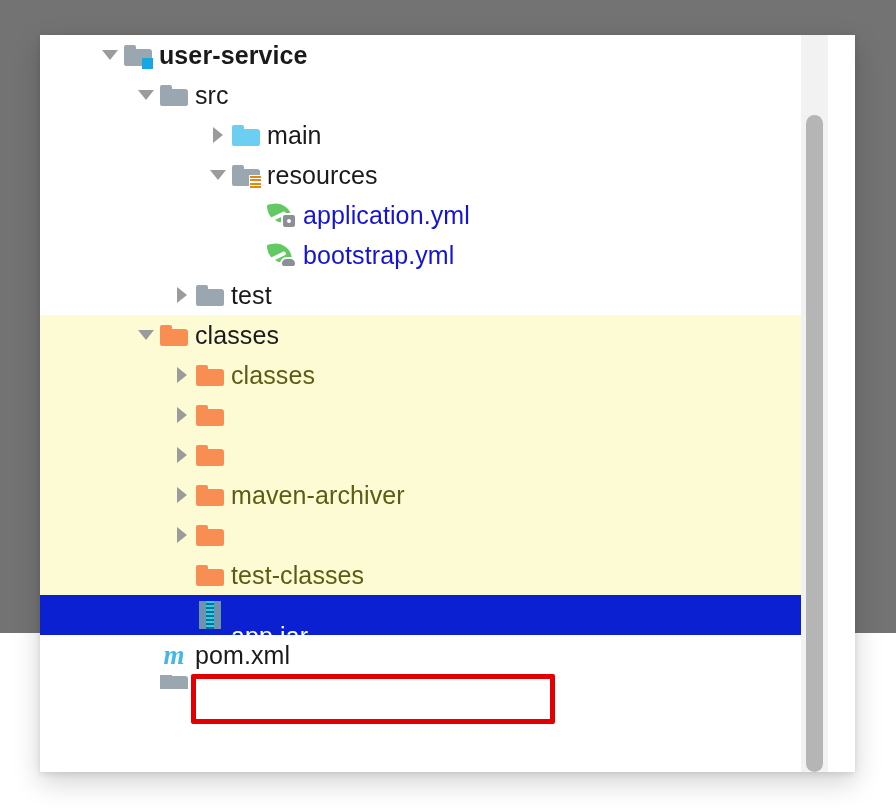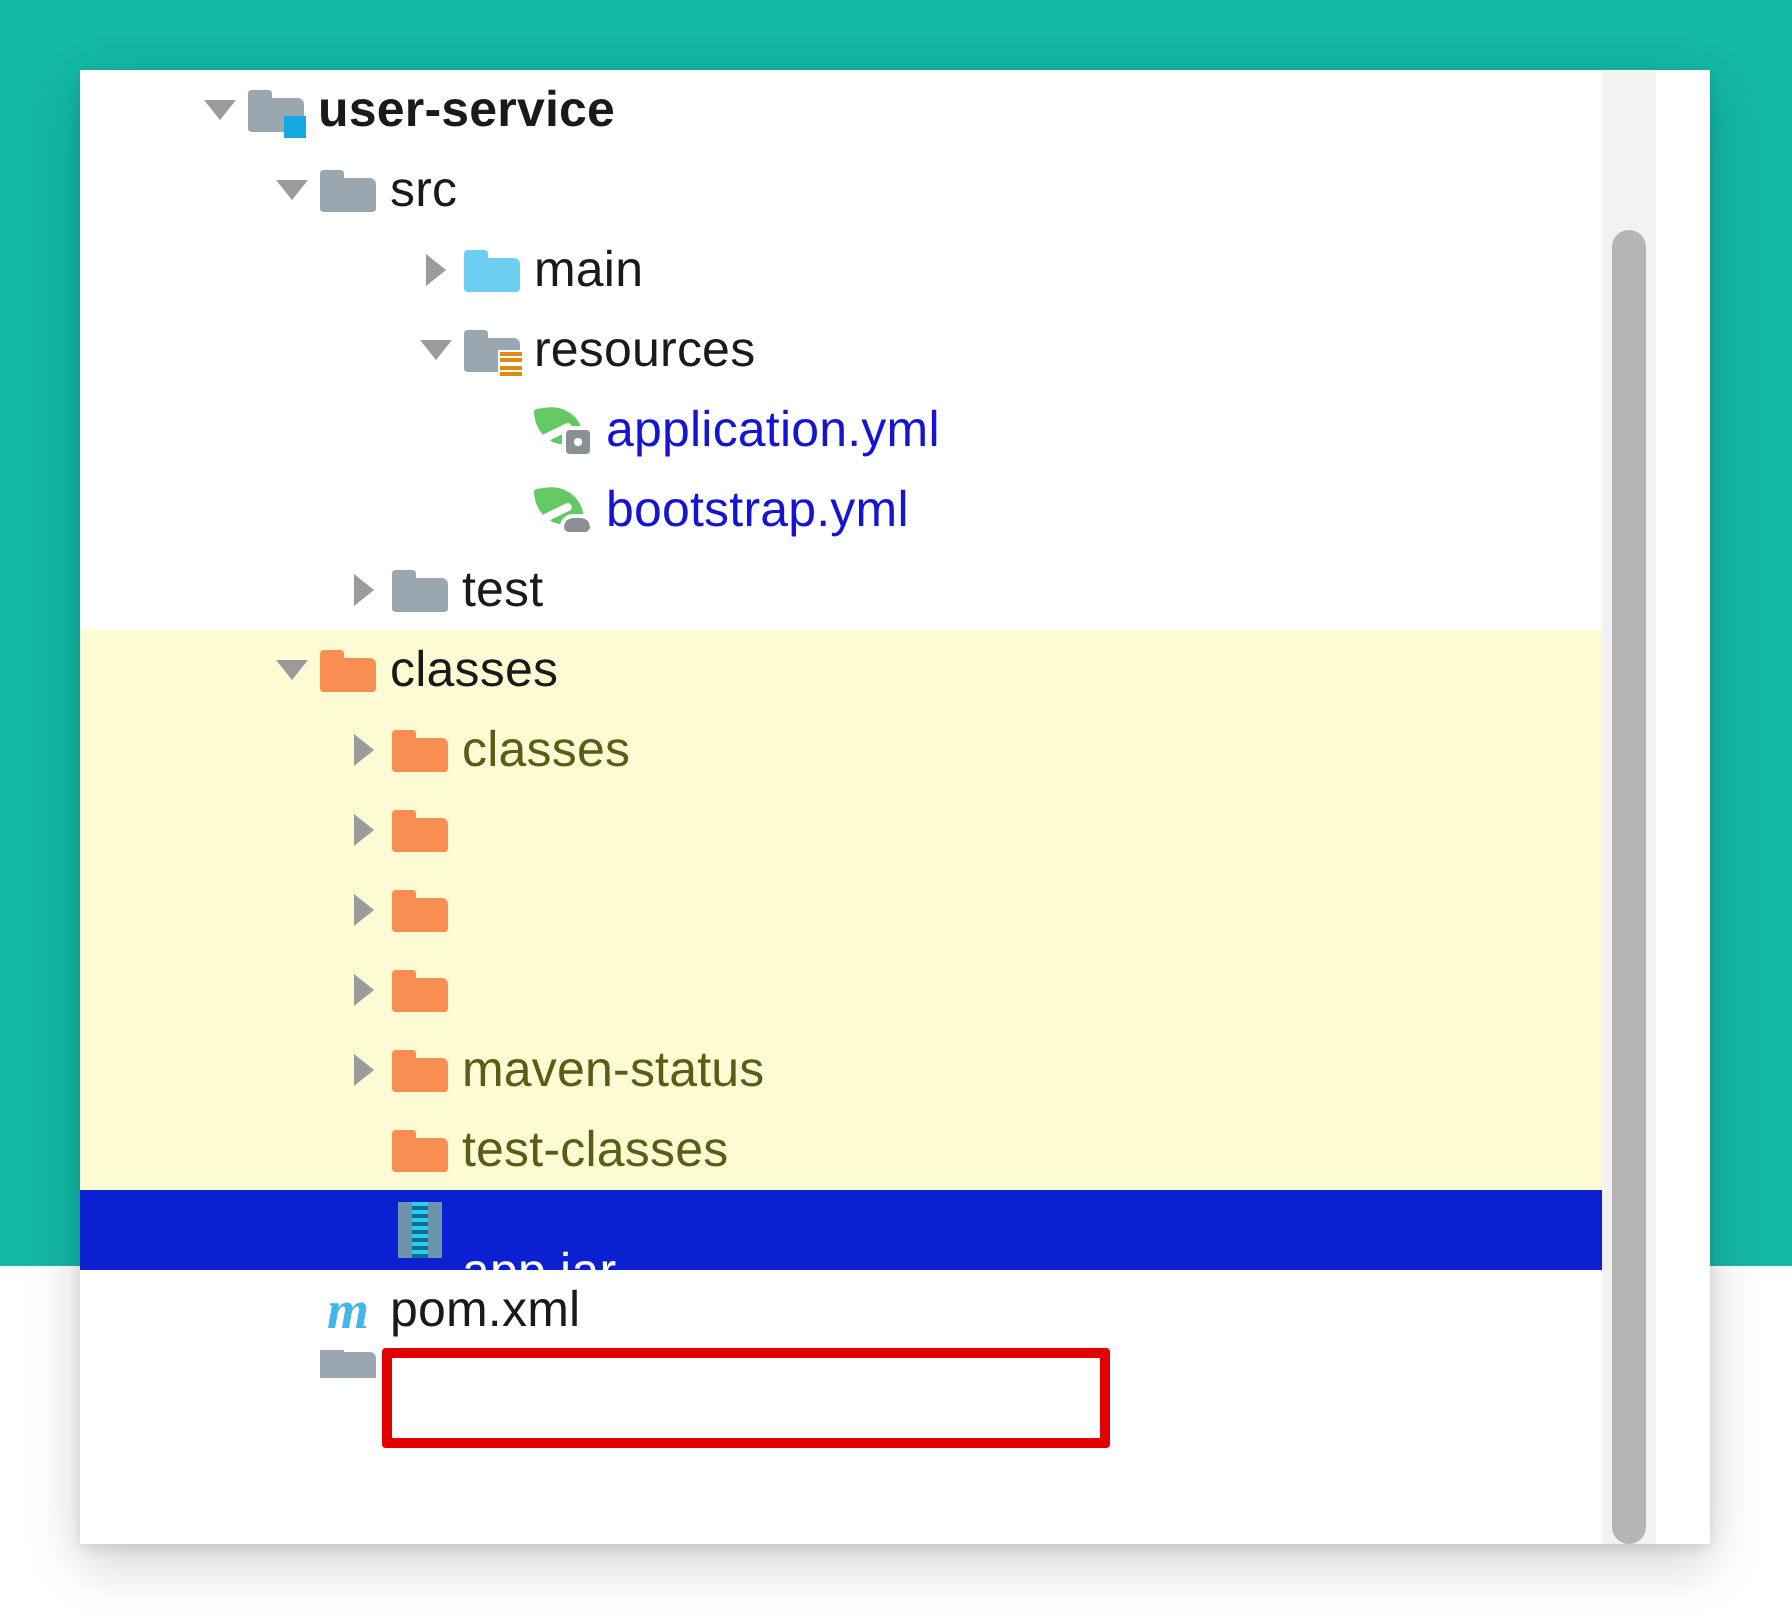--- a/index.html
+++ b/index.html
@@ -6,21 +6,21 @@
   html, body {
     margin: 0; padding: 0;
     width: 896px; height: 812px;
     background: #ffffff;
     font-family: "Liberation Sans", sans-serif;
     overflow: hidden;
   }
   #stage {
     position: relative;
     width: 896px; height: 633px;
-    background: #14b8a6;
+    background: #737373;
   }
   
   #panel {
     position: absolute;
     left: 40px; top: 35px;
     width: 815px; height: 737px;
     background: #ffffff;
     overflow: hidden;
     box-shadow: 0 10px 26px rgba(0,0,0,0.18), 0 2px 6px rgba(0,0,0,0.10);
   }
@@ -397,33 +397,33 @@
           <span style="display: inline-block; flex: 0 0 129px;"></span>
           <span class="twisty">
             <span class="tw-right"></span>
           </span>
           <span class="icon">
             <span class="folder orange">
               <span class="tab"></span>
               <span class="body"></span>
             </span>
           </span>
-        </div>
-        <div class="row yellow">
-          <span style="display: inline-block; flex: 0 0 129px;"></span>
-          <span class="twisty">
-            <span class="tw-right"></span>
-          </span>
-          <span class="icon">
-            <span class="folder orange">
-              <span class="tab"></span>
-              <span class="body"></span>
-            </span>
-          </span>
-          <span class="label olive">maven-status</span>
+          <span class="label olive">maven-archiver</span>
+        </div>
+        <div class="row yellow">
+          <span style="display: inline-block; flex: 0 0 129px;"></span>
+          <span class="twisty">
+            <span class="tw-right"></span>
+          </span>
+          <span class="icon">
+            <span class="folder orange">
+              <span class="tab"></span>
+              <span class="body"></span>
+            </span>
+          </span>
         </div>
         <div class="row yellow">
           <span style="display: inline-block; flex: 0 0 129px;"></span>
           <span class="twisty"></span>
           <span class="icon">
             <span class="folder orange">
               <span class="tab"></span>
               <span class="body"></span>
             </span>
           </span>

